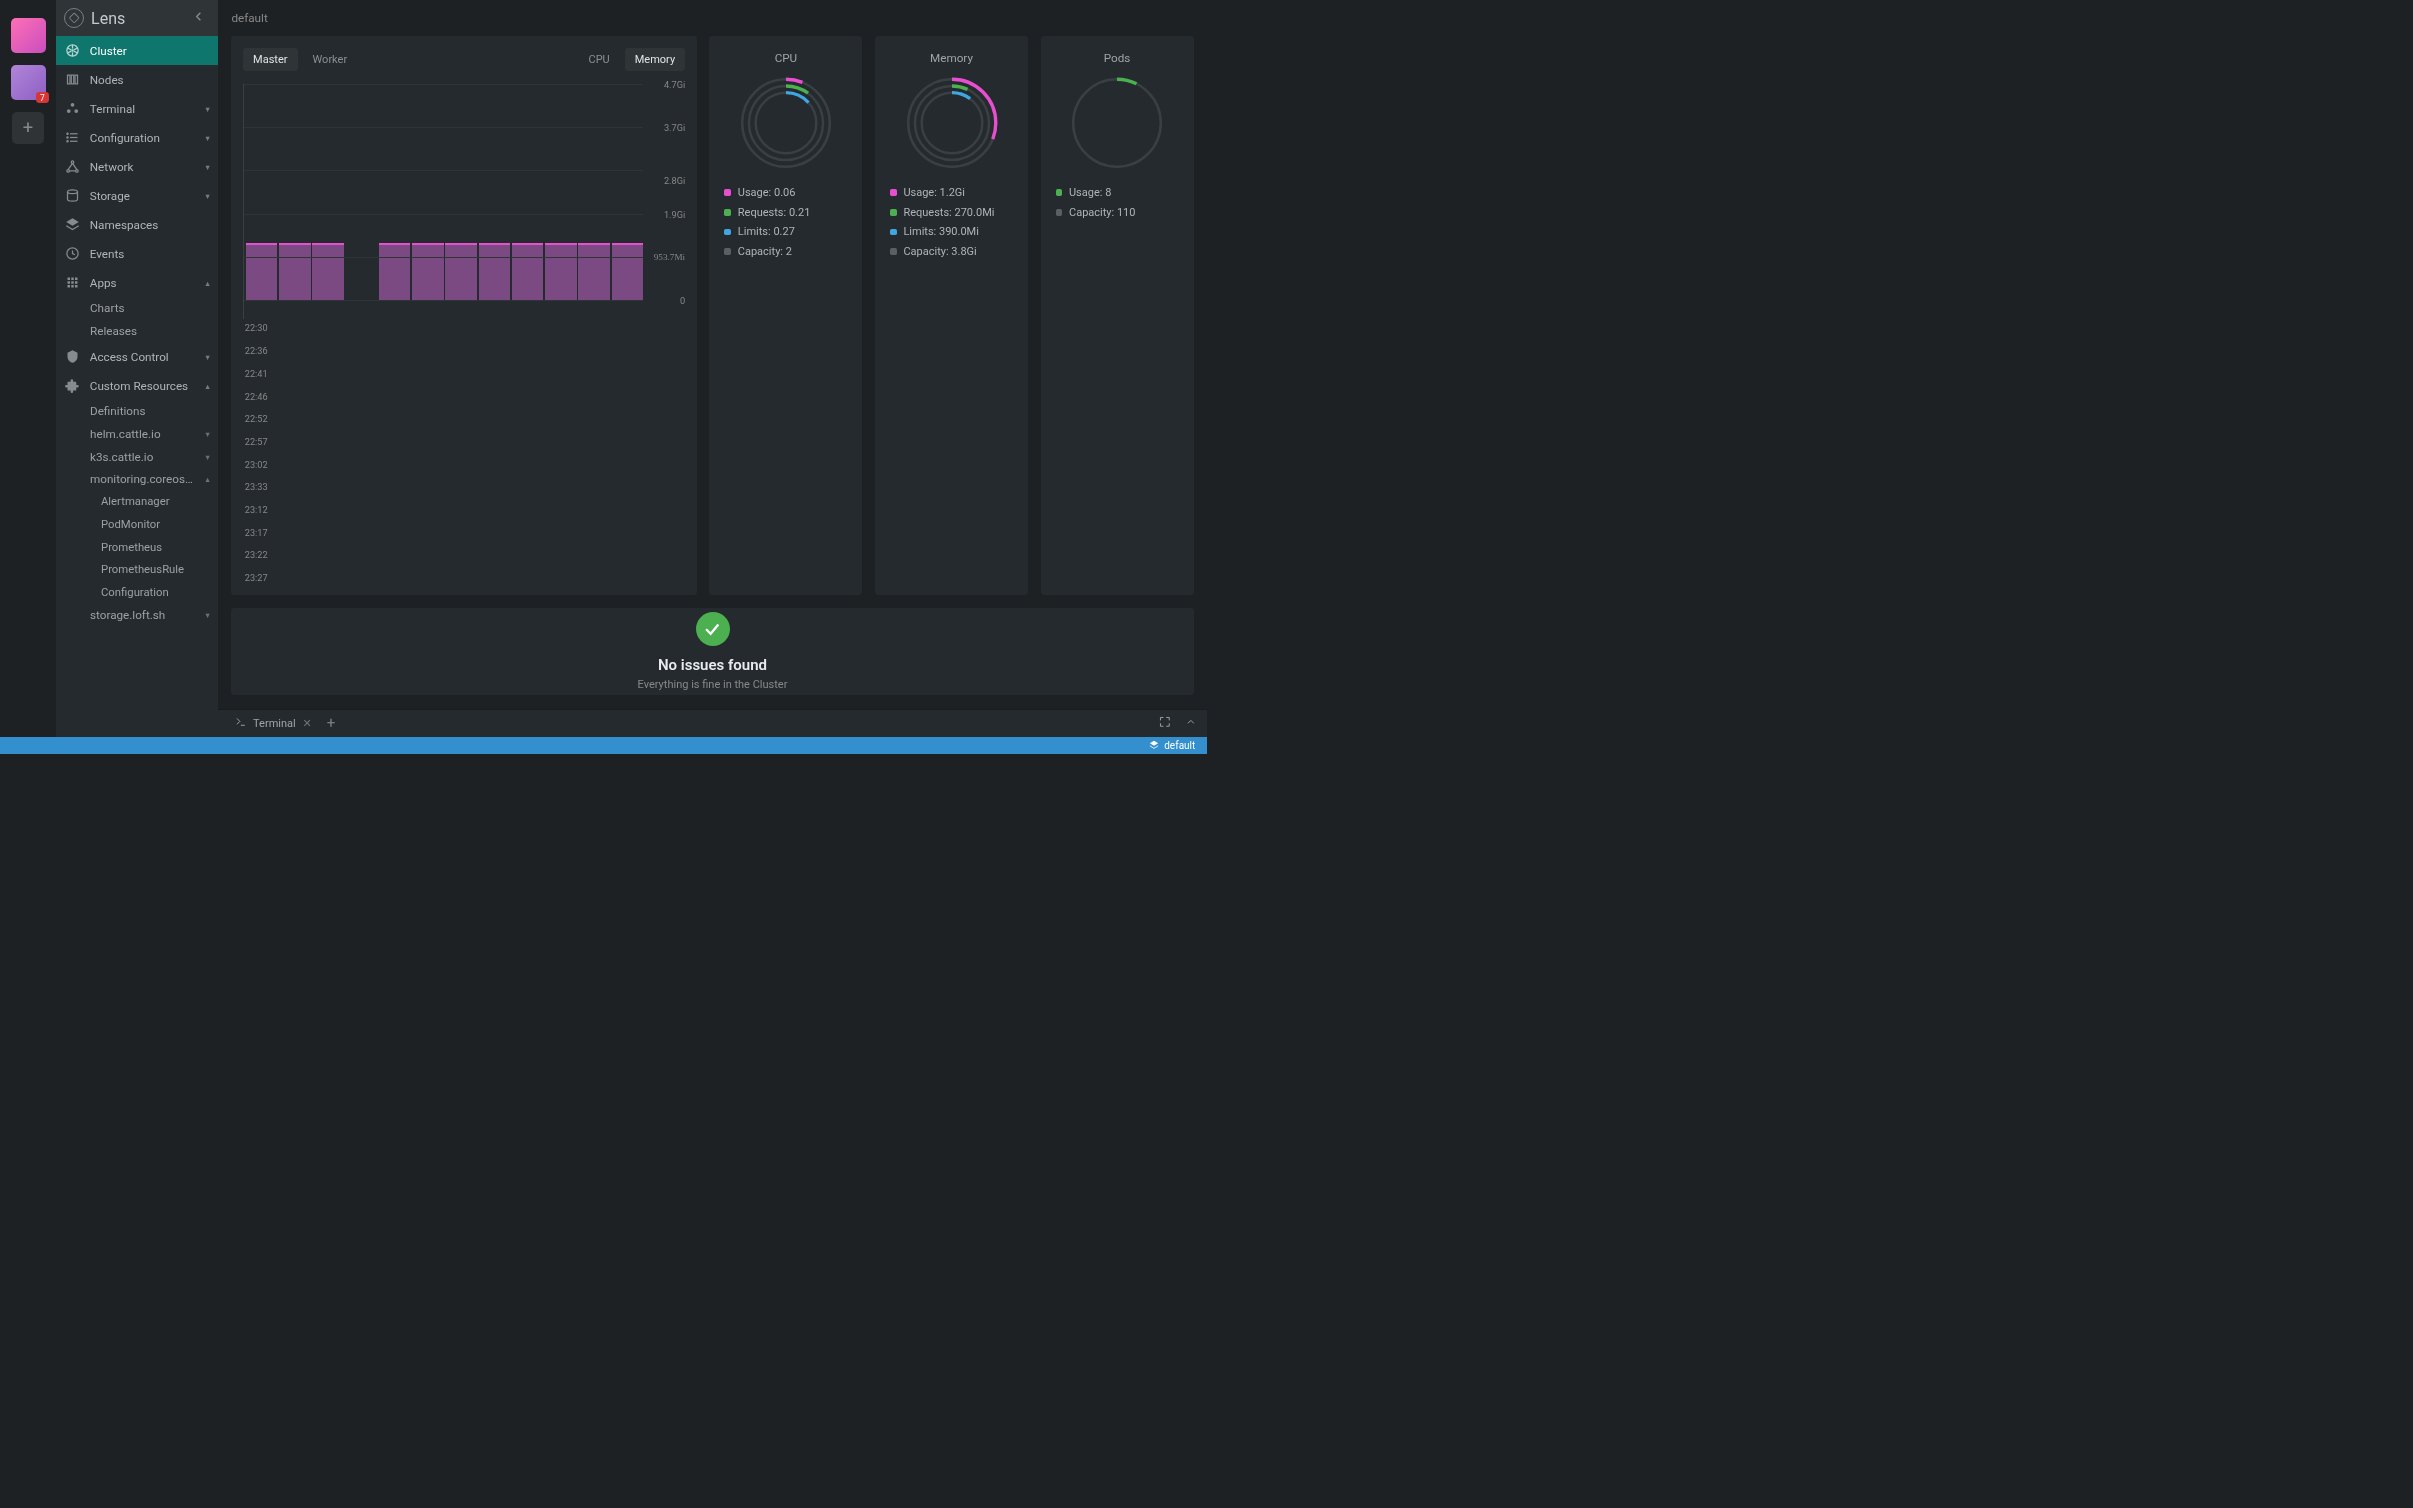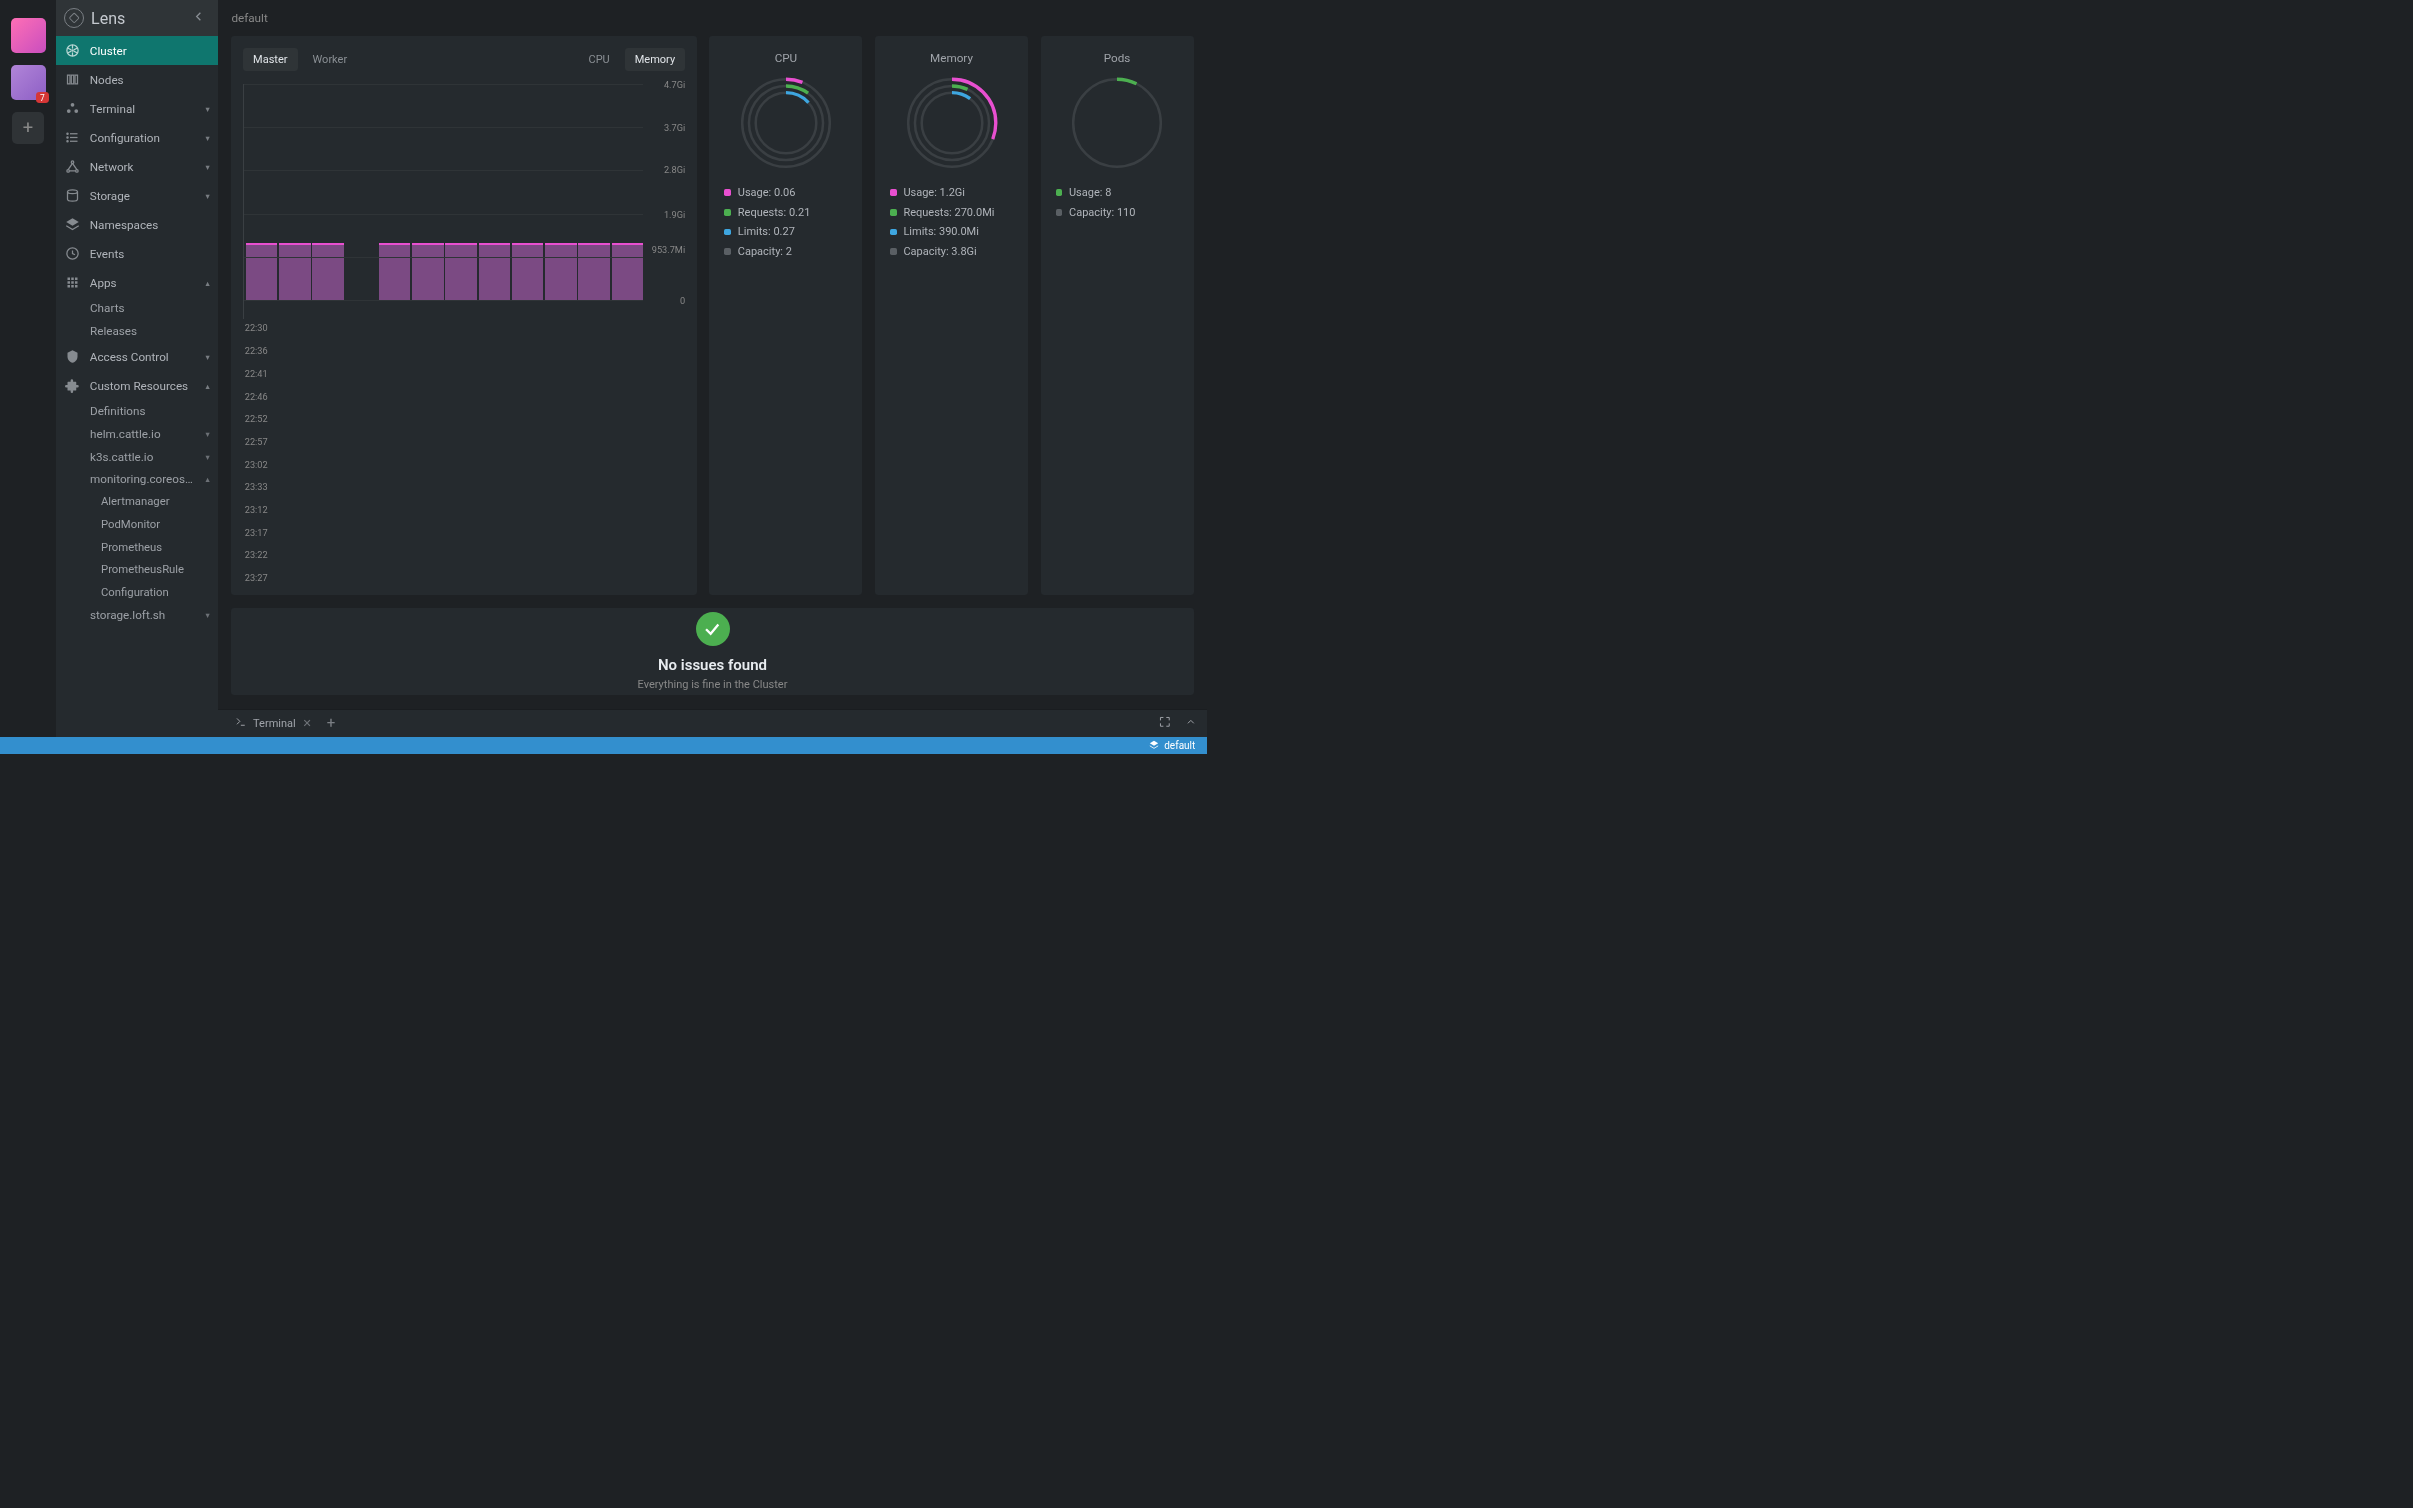--- a/index.html
+++ b/index.html
@@ -589,23 +589,23 @@
           <div class="chart-gridline" style="top: 0px;"></div>
               <div class="chart-gridline" style="top: 43px;"></div>
               <div class="chart-gridline" style="top: 86px;"></div>
               <div class="chart-gridline" style="top: 130px;"></div>
               <div class="chart-gridline" style="top: 173px;"></div>
               <div class="chart-gridline" style="top: 216px;"></div>
             </div>
           <div class="chart-yaxis" id="chart-yaxis">
               <div class="chart-ylabel" style="top: 0px;">4.7Gi</div>
               <div class="chart-ylabel" style="top: 43px;">3.7Gi</div>
-              <div class="chart-ylabel" style="top: 85px;">2.8Gi</div>
+              <div class="chart-ylabel" style="top: 96px;">2.8Gi</div>
               <div class="chart-ylabel" style="top: 130px;">1.9Gi</div>
-              <div class="chart-ylabel" style="top: 165px;">953.7Mi</div>
+              <div class="chart-ylabel" style="top: 173px; font-family: Liberation Serif, serif;">953.7Mi</div>
               <div class="chart-ylabel" style="top: 216px;">0</div>
             </div>
         </div>
         <div class="chart-xaxis" id="chart-xaxis">
             <span>22:30</span>
             <span>22:36</span>
             <span>22:41</span>
             <span>22:46</span>
             <span>22:52</span>
             <span>22:57</span>

